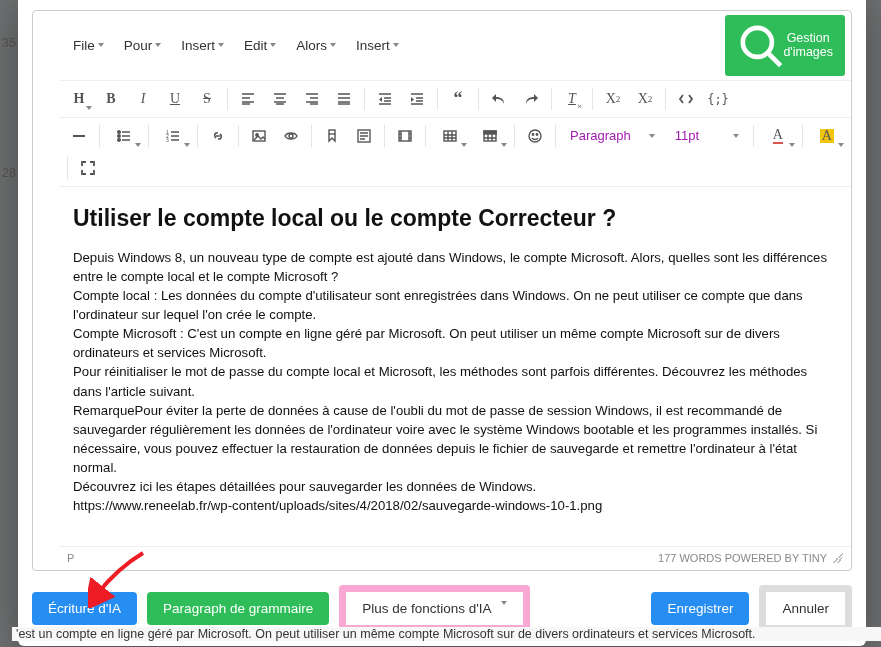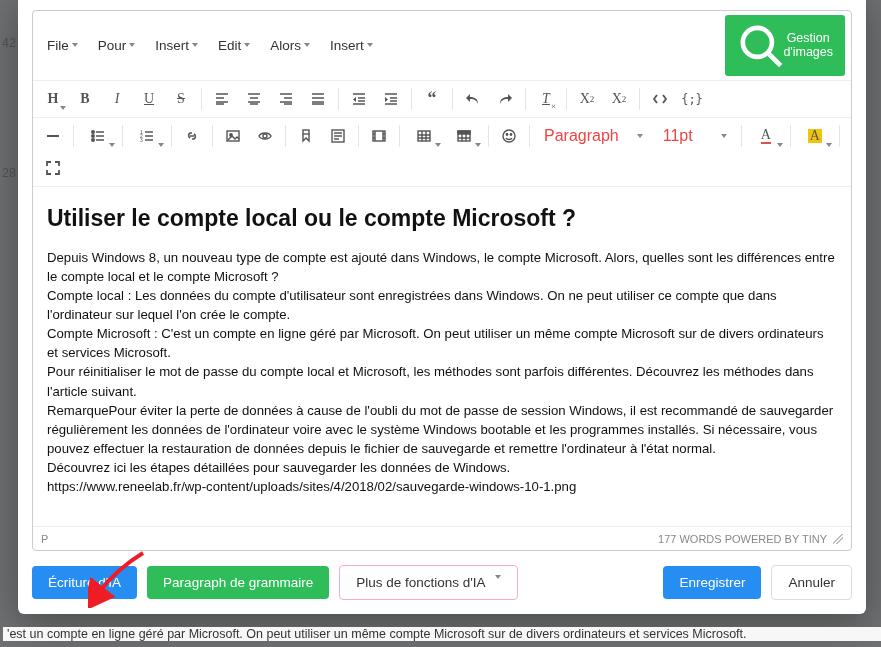--- a/index.html
+++ b/index.html
@@ -19,20 +19,21 @@
     left: 18px; right: 15px; top: -8px;
     background: #ffffff;
     border-radius: 6px;
     box-shadow: 0 10px 40px rgba(0,0,0,.35);
     padding: 18px 14px 14px 14px;
   }
   .editor {
     border: 1px solid #ccc;
     border-radius: 4px;
     overflow: hidden;
+    padding-left: 26px;
   }
   .topbar {
     display: flex;
     align-items: center;
     padding: 4px 6px;
     border-bottom: 1px solid #eee;
   }
   .menu { display: flex; gap: 4px; }
   .menu-item {
     display: flex; align-items: center;
@@ -81,21 +82,21 @@
   .tbi svg { width: 16px; height: 16px; }
   .tbi .mini-caret {
     position: absolute; right: 1px; bottom: 3px;
     width:0;height:0;border-left:3px solid transparent;border-right:3px solid transparent;border-top:4px solid #888;
   }
   .sep { width: 1px; height: 22px; background: #e4e4e4; margin: 0 2px; }
   .dropdown {
     display: flex; align-items: center;
     height: 28px;
     padding: 0 8px;
-    color: #ef4444; font-size: 16px;
+    color: #a21caf; font-size: 13px;
     border-radius: 3px;
     cursor: pointer;
     min-width: 100px;
     justify-content: space-between;
   }
   .dropdown .caret { margin-left: 18px; }
   .content {
     padding: 18px 14px 54px 14px;
     min-height: 320px;
     position: relative;
@@ -139,51 +140,51 @@
   }
   .btn {
     border: none;
     border-radius: 4px;
     font-size: 13.5px;
     padding: 9px 16px;
     cursor: pointer;
   }
   .btn-blue   { background: #268df2; color: #fff; }
   .btn-green2 { background: #2ebd59; color: #fff; }
-  .btn-white  { background: #fff; color: #333; border: 1px solid #f9a8d4; display:flex;gap:6px;}
+  .btn-white  { background: #fff; color: #333; border: 7px solid #f9a8d4; display:flex;gap:6px;}
   .btn-save   { background: #268df2; color: #fff; }
   .footer .spacer { flex: 1; }
   .arrow {
     position: absolute;
     left: 88px; top: 548px;
     width: 60px; height: 60px;
     pointer-events: none;
     z-index: 5;
   }
   .letter-A {
     font-family: Georgia, serif;
     font-size: 14px;
     border-bottom: 2px solid;
     padding-bottom: 0px;
     line-height: 1;
   }
   .bg-below {
     position: absolute;
     top: 627px;
-    left: 3px; right: 0;
+    left: 12px; right: 0;
     color: #333;
     font-size: 12.5px;
     padding: 0 4px;
     background: #f7f7f7;
   }
 </style>
 </head>
 <body>
 
-<div class="bg-line-left" style="top:36px">42</div>
+<div class="bg-line-left" style="top:36px">35</div>
 <div class="bg-line-left" style="top:166px">28</div>
 
 <div class="modal">
   <div class="editor">
 
     <div class="topbar">
       <div class="menu">
         <div class="menu-item">
             <span>File</span>
             <span class="caret"></span>
@@ -441,21 +442,21 @@
           <svg viewBox="0 0 16 16" stroke="#555" stroke-width="1.8" fill="none">
             <polyline points="2,6 2,2 6,2"></polyline>
             <polyline points="10,2 14,2 14,6"></polyline>
             <polyline points="14,10 14,14 10,14"></polyline>
             <polyline points="6,14 2,14 2,10"></polyline>
           </svg>
         </div>
     </div>
 
     <div class="content">
-      <h2>Utiliser le compte local ou le compte Microsoft ?</h2>
+      <h2>Utiliser le compte local ou le compte Correcteur ?</h2>
       <p style="white-space:pre-line">Depuis Windows 8, un nouveau type de compte est ajouté dans Windows, le compte Microsoft. Alors, quelles sont les différences entre le compte local et le compte Microsoft ?
 Compte local : Les données du compte d'utilisateur sont enregistrées dans Windows. On ne peut utiliser ce compte que dans l'ordinateur sur lequel l'on crée le compte.
 Compte Microsoft : C'est un compte en ligne géré par Microsoft. On peut utiliser un même compte Microsoft sur de divers ordinateurs et services Microsoft.
 Pour réinitialiser le mot de passe du compte local et Microsoft, les méthodes sont parfois différentes. Découvrez les méthodes dans l'article suivant.
 RemarquePour éviter la perte de données à cause de l'oubli du mot de passe de session Windows, il est recommandé de sauvegarder régulièrement les données de l'ordinateur voire avec le système Windows bootable et les programmes installés. Si nécessaire, vous pouvez effectuer la restauration de données depuis le fichier de sauvegarde et remettre l'ordinateur à l'état normal.
 Découvrez ici les étapes détaillées pour sauvegarder les données de Windows.
 https://www.reneelab.fr/wp-content/uploads/sites/4/2018/02/sauvegarde-windows-10-1.png</p>
 
       <div class="statusbar">
         <span>P</span>

